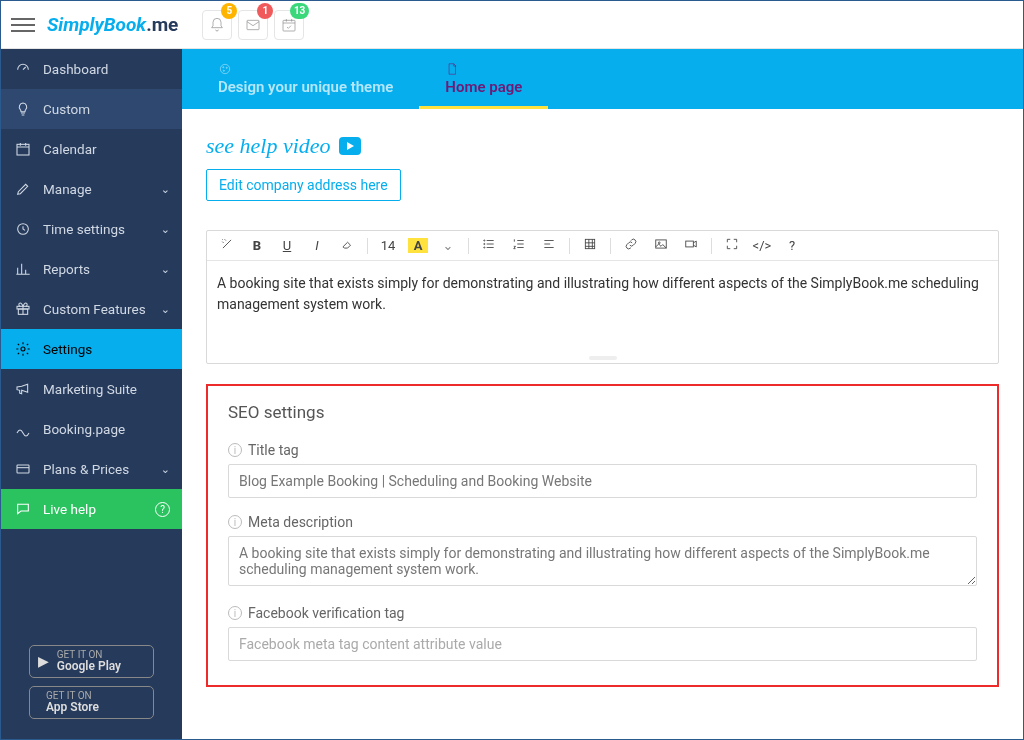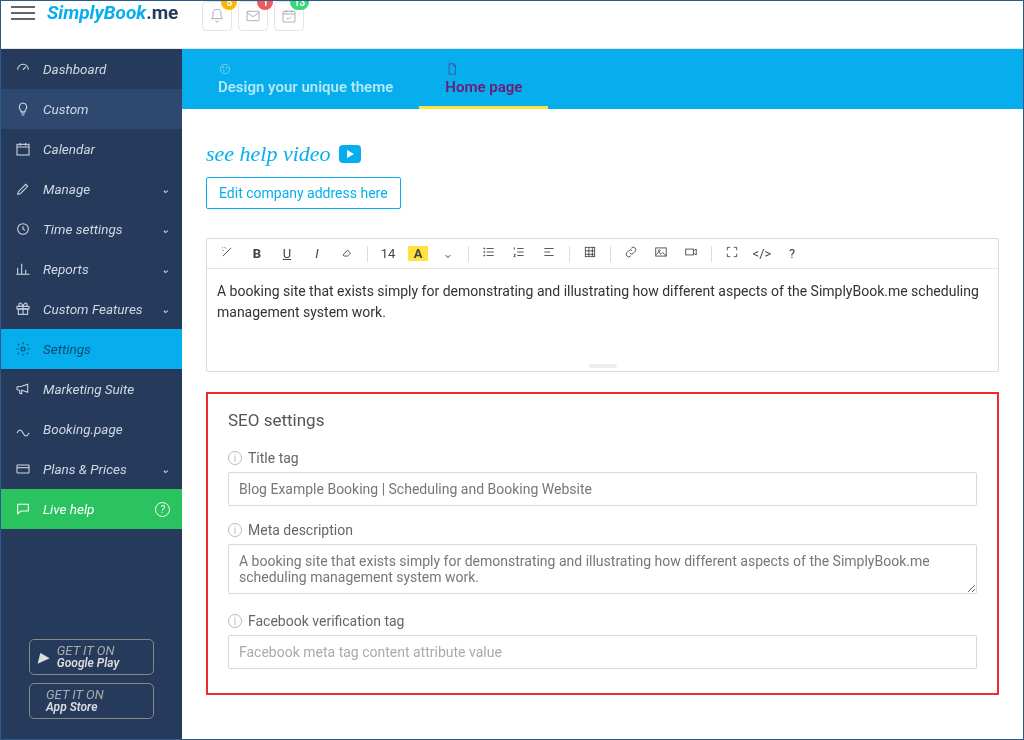--- a/index.html
+++ b/index.html
@@ -1,47 +1,47 @@
 <!DOCTYPE html>
 <html><head>
 <meta charset="utf-8">
 <style>
 * { box-sizing: border-box; margin: 0; padding: 0; }
 body { font-family: -apple-system, BlinkMacSystemFont, "Segoe UI", Roboto, Arial, sans-serif; font-size: 14px; color: #333; background: #f5f5f5; width: 1024px; height: 740px; overflow: hidden; border: 1px solid #2b5a8f; }
-.topbar { height: 48px; background: #fff; border-bottom: 1px solid #e5e5e5; display: flex; padding: 0 10px; }
+.topbar { height: 48px; background: #fff; border-bottom: 1px solid #e5e5e5; display: flex; align-items: center; padding: 0 10px; }
 .hamburger { width: 24px; height: 24px; display: flex; flex-direction: column; justify-content: center; gap: 4px; margin-right: 12px; cursor: pointer; }
 .hamburger span { height: 2px; background: #666; display: block; }
 .logo { font-weight: 700; font-size: 19px; color: #06aeee; font-style: italic; }
 .logo .me { color: #263a5b; font-style: normal; }
 .top-icons { margin-left: 24px; display: flex; gap: 6px; }
 .icon-btn { width: 30px; height: 30px; border: 1px solid #e5e5e5; border-radius: 4px; display: flex; align-items: center; justify-content: center; position: relative; cursor: pointer; background: #fff; }
 .icon-btn svg { width: 16px; height: 16px; stroke: #888; fill: none; }
 .badge { position: absolute; top: -8px; right: -6px; background: #ffb400; color: #fff; font-size: 10px; font-weight: 700; min-width: 16px; height: 16px; border-radius: 8px; display: flex; align-items: center; justify-content: center; padding: 0 4px; }
 .badge.red { background: #f05a5a; }
 .badge.green { background: #3bd77b; }
 .layout { display: flex; height: calc(100% - 48px); }
-.sidebar { width: 181px; background: #263a5b; color: #e5eaf2; display: flex; flex-direction: column; font-style: italic; }
+.sidebar { width: 181px; background: #263a5b; color: #e5eaf2; display: flex; flex-direction: column; }
 .nav-item { display: flex; align-items: center; padding: 12px 14px; cursor: pointer; color: #d0d8e4; font-size: 13.5px; gap: 12px; position: relative; }
 .nav-item.blue { background: #2f486f; }
-.nav-item.active { background: #06aeee; color: #0c4a6e; }
+.nav-item.active { background: #06aeee; color: #000000; }
 .nav-item.green { background: #2bc35f; color: #fff; }
 .nav-item .chev { position: absolute; right: 12px; font-size: 11px; }
 .nav-item .help-q { position: absolute; right: 12px; border: 1.5px solid #fff; border-radius: 50%; width: 15px; height: 15px; font-size: 10px; display:flex; align-items:center; justify-content:center; }
 .nav-icon { width: 16px; height: 16px; flex-shrink: 0; }
 .nav-icon svg { width: 16px; height: 16px; stroke: currentColor; fill: none; stroke-width: 1.6; }
 .store-badges { margin-top: auto; padding: 20px 28px; display: flex; flex-direction: column; gap: 8px; }
 .store-badge { display:flex; align-items:center; gap:8px; border: 1px solid #888; border-radius: 5px; padding: 4px 8px; color: #ddd; cursor:pointer; }
-.store-badge .tiny { font-size: 13px; line-height:1; color:#aaa; }
+.store-badge .tiny { font-size: 10px; line-height:1; color:#aaa; }
 .store-badge .big { font-size: 12px; font-weight: 600; line-height:1.1; }
 .main { flex: 1; display: flex; flex-direction: column; overflow: auto; background: #fff; }
 .tabs { background: #06aeee; display: flex; padding-left: 10px; height: 60px; }
 .tab { padding: 10px 26px 8px; color: rgba(255,255,255,0.7); display: flex; flex-direction: column; align-items: flex-start; justify-content: center; cursor: pointer; font-weight: 600; font-size: 15px; gap: 2px; border-bottom: 3px solid transparent; }
 .tab.active { color: #701a75; border-bottom-color: #ffe23d; }
 .tab svg { width: 14px; height: 14px; }
-.content { padding: 32px 24px; }
+.content { padding: 24px 24px; }
 .help-row { display: flex; align-items: center; gap: 8px; margin-bottom: 10px; }
 .help-text { font-family: "Brush Script MT", cursive; font-style: italic; font-size: 22px; color: #06aeee; }
 .play-btn { width: 22px; height: 18px; background: #06aeee; border-radius: 4px; display:flex; align-items:center; justify-content:center; cursor:pointer; }
 .play-btn::after { content:""; border-left: 7px solid #fff; border-top: 4px solid transparent; border-bottom: 4px solid transparent; margin-left:1px; }
 .edit-addr { display:inline-block; border: 1px solid #06aeee; color: #06aeee; padding: 7px 12px; border-radius: 2px; font-size: 14px; cursor:pointer; margin-bottom: 29px; }
 .editor-box { border: 1px solid #d9d9d9; border-radius: 2px; margin-bottom: 20px; }
 .toolbar { border-bottom: 1px solid #e5e5e5; padding: 6px 10px; display: flex; align-items: center; gap: 10px; color: #444; }
 .toolbar .tb { cursor:pointer; width:20px; text-align:center; font-size:13px; }
 .toolbar .sep { width:1px; height:16px; background:#ddd; }
 .tb-bold { font-weight:800; }

